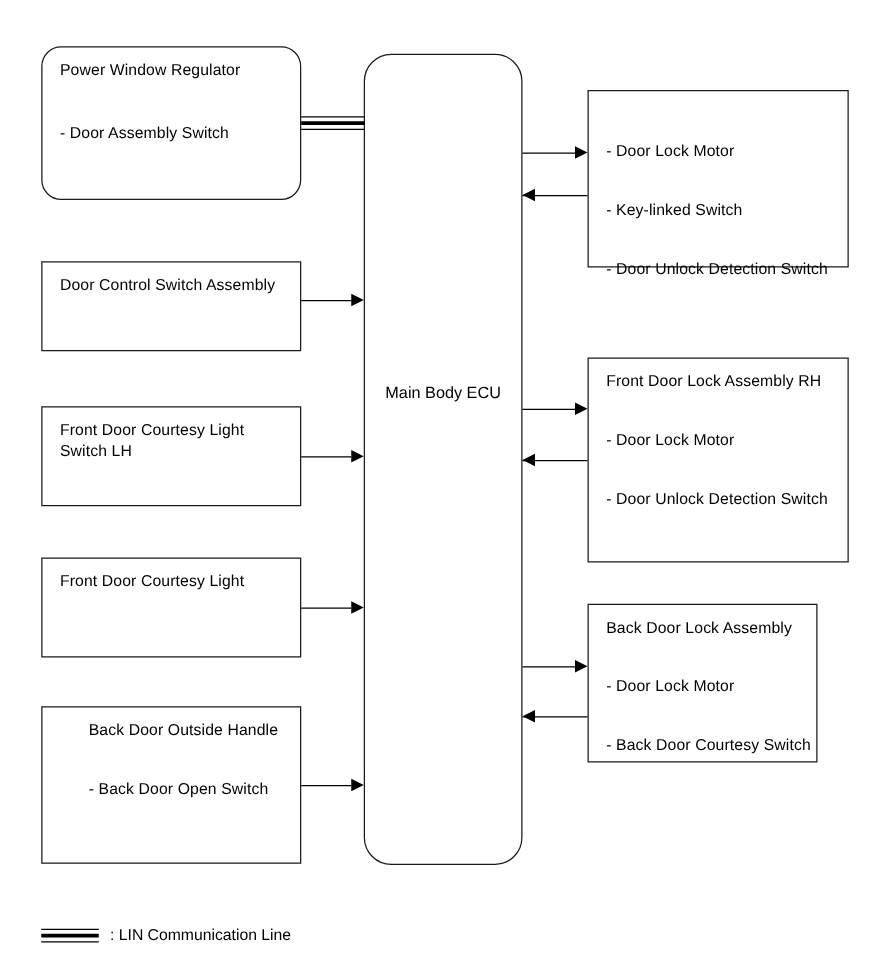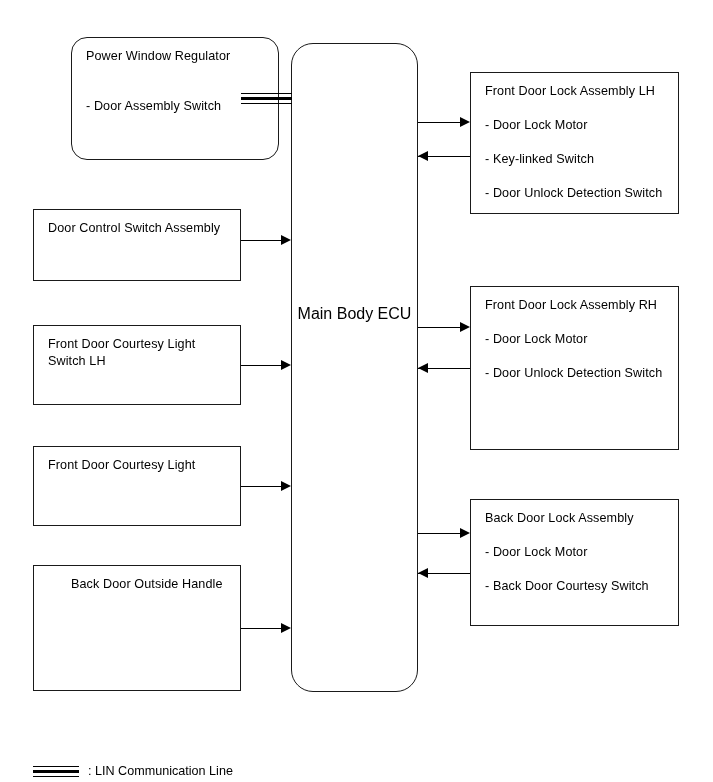--- a/index.html
+++ b/index.html
@@ -22,51 +22,50 @@
   
   .box {
     position: absolute;
     box-sizing: border-box;
     border: 1.6px solid #1a1a1a;
     background: #ffffff;
     padding: 10px 12px 10px 14px;
   }
   .box.rounded {
     border-radius: 16px;
-    margin-left: 38px;
   }
   .box .line {
     font-size: 12.6px;
     line-height: 17px;
     white-space: nowrap;
     letter-spacing: 0.1px;
   }
   .box .line.gap {
-    margin-top: 17px;
+    margin-top: 30px;
   }
 
   
   #ecu {
     position: absolute;
     left: 291px;
     top: 43px;
     width: 127px;
     height: 649px;
     box-sizing: border-box;
     border: 1.8px solid #1a1a1a;
     border-radius: 22px;
     background: #ffffff;
   }
   #ecu-label {
     position: absolute;
     left: 291px;
     top: 306px;
     width: 127px;
     text-align: center;
-    font-size: 16px;
+    font-size: 13px;
     line-height: 16px;
   }
 
   
   .conn {
     position: absolute;
     height: 0;
     border-top: 1.4px solid #000000;
   }
   .arrow {
@@ -104,21 +103,21 @@
     right: 0;
     top: 4px;
     height: 3.4px;
     background: #000000;
   }
 
   
   #legend {
     position: absolute;
     left: 33px;
-    top: 764px;
+    top: 741px;
     display: flex;
     align-items: center;
     text-align: center;
   }
   #legend-swatch {
     position: relative;
     width: 46px;
     height: 11px;
     flex: none;
   }
@@ -162,26 +161,26 @@
   <div class="arrow right" style="left:281px; top:360px;"></div>
 
   <div class="box" style="left:33px; top:446px; width:208px; height:80px;">
     <div class="line">Front Door Courtesy Light</div>
   </div>
   <div class="conn" style="left:241px; top:486px; width:40px;"></div>
   <div class="arrow right" style="left:281px; top:481px;"></div>
 
   <div class="box" style="left:33px; top:565px; width:208px; height:126px;padding-left:37px;">
     <div class="line">Back Door Outside Handle</div>
+    <div class="line gap" style="margin-top:30px;">- Back Door Open Switch</div>
   </div>
   <div class="conn" style="left:241px; top:628px; width:40px;"></div>
   <div class="arrow right" style="left:281px; top:623px;"></div>
 
   <div class="box" style="left:470px; top:72px; width:209px; height:142px;">
-    <div class="line">Front Door Lock Assembly LH</div>
     <div class="line gap">- Door Lock Motor</div>
     <div class="line gap">- Key-linked Switch</div>
     <div class="line gap">- Door Unlock Detection Switch</div>
   </div>
 
   <div class="conn" style="left:418px; top:122px; width:42px;"></div>
   <div class="arrow right" style="left:460px; top:117px;"></div>
 
   <div class="conn" style="left:418px; top:156px; width:52px;"></div>
   <div class="arrow left" style="left:418px; top:151px;"></div>
@@ -191,21 +190,21 @@
     <div class="line gap">- Door Lock Motor</div>
     <div class="line gap">- Door Unlock Detection Switch</div>
   </div>
 
   <div class="conn" style="left:418px; top:327px; width:42px;"></div>
   <div class="arrow right" style="left:460px; top:322px;"></div>
 
   <div class="conn" style="left:418px; top:368px; width:52px;"></div>
   <div class="arrow left" style="left:418px; top:363px;"></div>
 
-  <div class="box" style="left:470px; top:499px; width:209px; height:127px;">
+  <div class="box" style="left:470px; top:483px; width:184px; height:127px;">
     <div class="line">Back Door Lock Assembly</div>
     <div class="line gap">- Door Lock Motor</div>
     <div class="line gap">- Back Door Courtesy Switch</div>
   </div>
 
   <div class="conn" style="left:418px; top:533px; width:42px;"></div>
   <div class="arrow right" style="left:460px; top:528px;"></div>
 
   <div class="conn" style="left:418px; top:573px; width:52px;"></div>
   <div class="arrow left" style="left:418px; top:568px;"></div>

